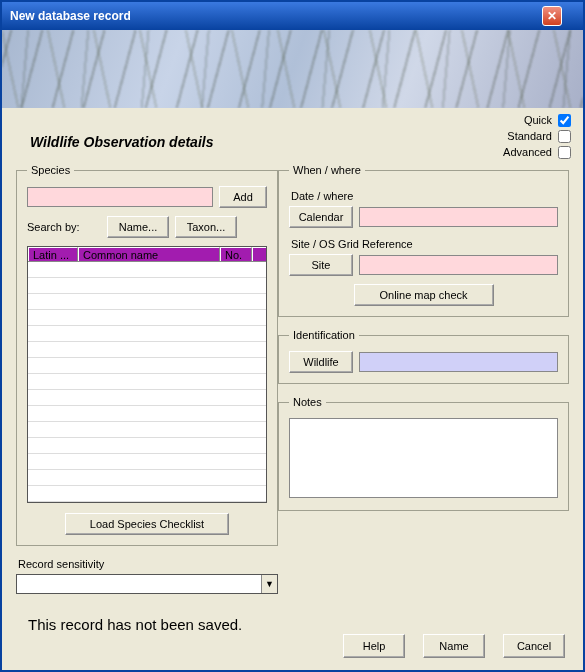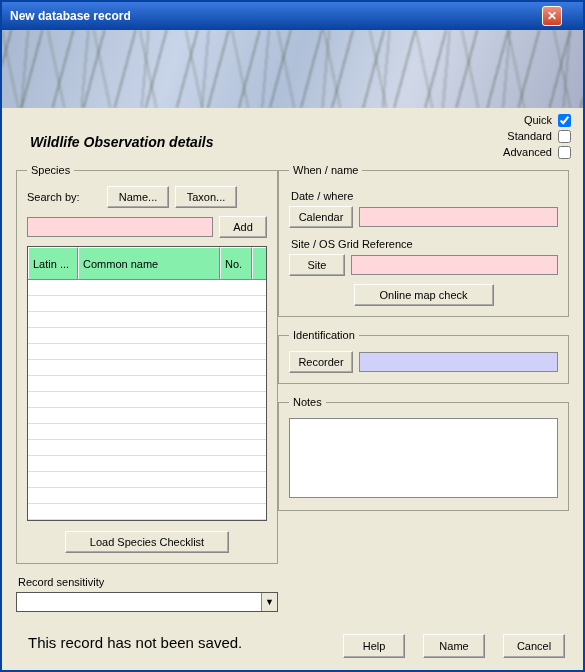--- a/index.html
+++ b/index.html
@@ -19,21 +19,21 @@
 .leftcol { width: 262px; }
 .rightcol { flex: 1; }
 fieldset { border: 1px solid #a0a090; margin: 0 0 12px 0; padding: 10px 10px 10px 10px; }
 legend { font-size: 11px; padding: 0 4px; }
 .pink-input { background: #ffd8dc; border: 1px solid #888; height: 20px; padding: 1px 3px; font-size: 11px; }
 .blue-input { background: #d0d0f8; border: 1px solid #888; height: 20px; padding: 1px 3px; font-size: 11px; }
 .btn { background: #ece9d8; border: 1px solid #888; border-top-color:#fff; border-left-color:#fff; height: 22px; font-size: 11px; cursor: pointer; padding: 0 8px; display: inline-flex; align-items: center; justify-content: center; box-shadow: inset -1px -1px 0 #aaa; }
 .row { display: flex; align-items: center; gap: 6px; margin-bottom: 8px; }
 .table-wrap { border: 1px solid #555; }
 .table-header { display: flex; background: #ece9d8; border-bottom: 1px solid #888; }
-.th { font-size: 11px; padding: 2px 4px; border-right: 1px solid #888; background: #86efac; height: 32px; display: flex; align-items: center; border-top:1px solid #fff; border-left:1px solid #fff; }
+.th { font-size: 11px; padding: 2px 4px; border-right: 1px solid #888; background: #a21caf; height: 14px; display: flex; align-items: center; border-top:1px solid #fff; border-left:1px solid #fff; }
 .th:first-child { width: 50px; } .th:nth-child(2){ flex:1; } .th:nth-child(3){ width:32px;} .th:nth-child(4){width:14px; border-right:none;}
 .table-body { height: 240px; overflow-y: auto; background: #fff; }
 .tr { display: flex; height: 16px; border-bottom: 1px solid #ddd; }
 .notes-area { width: 100%; height: 80px; border: 1px solid #888; background: #fff; resize: none; font-size: 11px; padding: 2px; }
 .sub-label { font-size: 11px; margin: 4px 0 4px 2px; }
 .select-wrap { width: 100%; height: 20px; border: 1px solid #555; background: #fff; display:flex; }
 .select-wrap span { flex: 1; }
 .select-arrow { width: 16px; background: #ece9d8; border-left: 1px solid #888; display:flex; align-items:center; justify-content:center; font-size:9px; }
 .bottom-note { font-size: 15px; margin: 22px 0 0 12px; }
 .bottom-btns { position: absolute; bottom: 12px; right: 18px; display: flex; gap: 18px; }
@@ -67,27 +67,27 @@
         </div>
     </div>
 
     <div class="page-title">Wildlife Observation details</div>
 
     <div class="cols">
       <div class="leftcol">
         <fieldset>
           <legend>Species</legend>
           <div class="row">
+            <input class="pink-input" style="flex: 1 1 0%;" value="">
+            <button class="btn" style="width:48px">Add</button>
+          </div>
+          <div class="row">
             <span style="width:74px">Search by:</span>
             <button class="btn" style="width:62px">Name...</button>
             <button class="btn" style="width:62px">Taxon...</button>
-          </div>
-          <div class="row">
-            <input class="pink-input" style="flex: 1 1 0%;" value="">
-            <button class="btn" style="width:48px">Add</button>
           </div>
           <div class="table-wrap">
             <div class="table-header">
               <div class="th">Latin ...</div>
               <div class="th">Common name</div>
               <div class="th">No.</div>
               <div class="th"></div>
             </div>
             <div class="table-body">
               <div class="tr"></div>
@@ -116,40 +116,40 @@
           <div class="sub-label">Record sensitivity</div>
           <div class="select-wrap">
             <span></span>
             <div class="select-arrow">▼</div>
           </div>
         </div>
       </div>
 
       <div class="rightcol">
         <fieldset>
-          <legend>When / name</legend>
+          <legend>When / where</legend>
           <div class="sub-label">Date / where</div>
           <div class="row">
             <button class="btn" style="width:64px">Calendar</button>
             <input class="pink-input" style="flex: 1 1 0%;" value="">
           </div>
           <div class="sub-label" style="margin-top:10px">Site / OS Grid Reference</div>
           <div class="row">
-            <button class="btn" style="width:56px">Site</button>
+            <button class="btn" style="width:64px">Site</button>
             <input class="pink-input" style="flex: 1 1 0%;" value="">
           </div>
           <div style="text-align:center;margin-top:4px">
             <button class="btn" style="width:140px">Online map check</button>
           </div>
         </fieldset>
 
         <fieldset>
           <legend>Identification</legend>
           <div class="row" style="margin-bottom:0">
-            <button class="btn" style="width:64px">Recorder</button>
+            <button class="btn" style="width:64px">Wildlife</button>
             <input class="blue-input" style="flex: 1 1 0%;" value="">
           </div>
         </fieldset>
 
         <fieldset>
           <legend>Notes</legend>
           <textarea class="notes-area" style=""></textarea>
         </fieldset>
       </div>
     </div>

